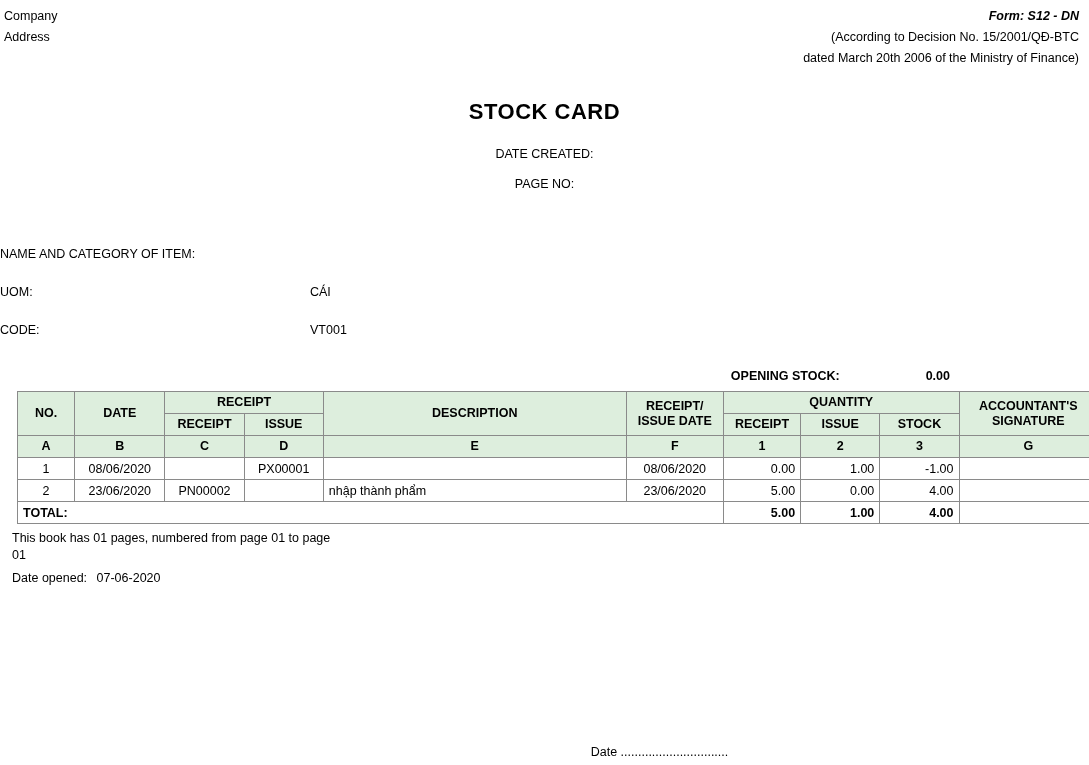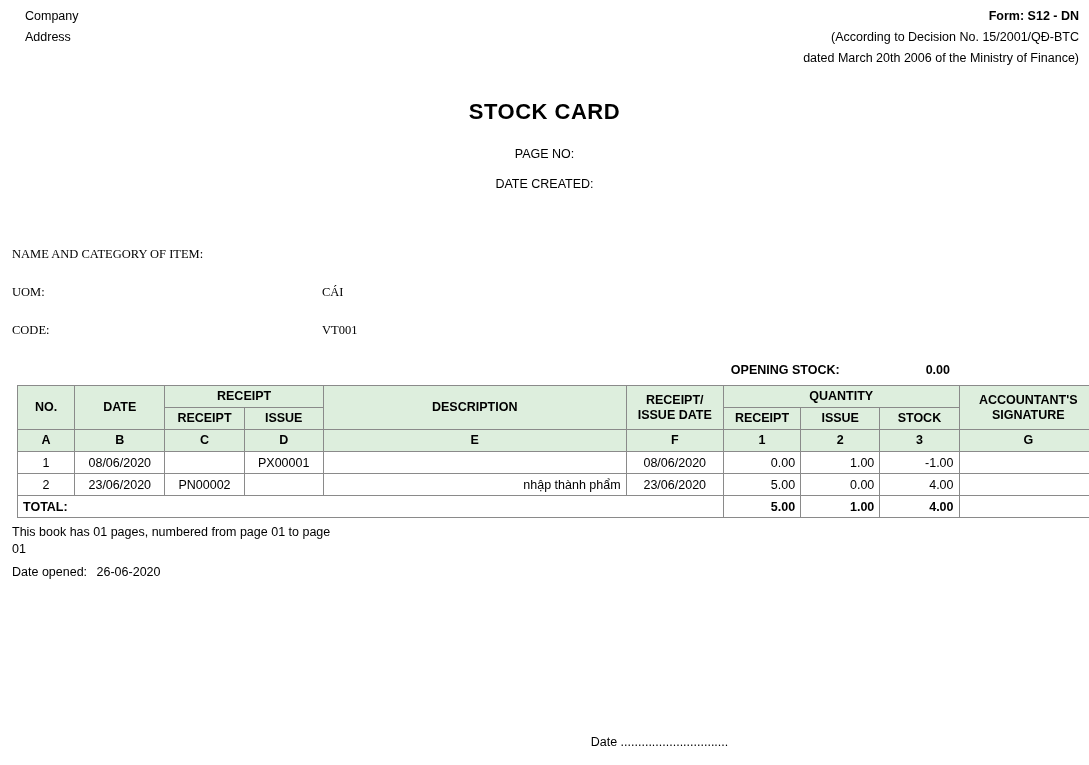--- a/index.html
+++ b/index.html
@@ -30,28 +30,28 @@
   }
   .top-row {
     display: flex;
     justify-content: space-between;
     align-items: flex-start;
     line-height: 21px;
   }
   .top-left {
     text-align: left;
     white-space: nowrap;
-    margin-left: 21px;
   }
   .top-right {
     text-align: right;
     white-space: nowrap;
   }
   .bold {
     font-weight: bold;
+    font-style: italic;
   }
 
   
   .title-block {
     text-align: center;
     margin-top: 30px;
   }
   .doc-title {
     font-size: 22px;
     font-weight: bold;
@@ -59,41 +59,40 @@
     margin-bottom: 14px;
   }
   .title-line {
     font-size: 12.5px;
     line-height: 30px;
   }
 
   
   .info-block {
     margin-top: 36px;
-    padding-left: 12px;
-    font-family: Liberation Serif, serif;
+    padding-left: 0;
   }
   .info-row {
     display: flex;
     line-height: 38px;
   }
   .info-label {
     width: 310px;
     white-space: nowrap;
   }
   .info-value {
     white-space: nowrap;
   }
 
   
   .opening-row {
     display: flex;
     justify-content: flex-end;
     align-items: baseline;
-    margin-top: 14px;
+    margin-top: 20px;
     padding-right: 139px;
     padding-left: 32px;
   }
   .opening-label {
     font-weight: bold;
     margin-right: 86px;
     white-space: nowrap;
   }
   .opening-value {
     font-weight: bold;
@@ -123,21 +122,21 @@
     text-align: center;
     font-weight: bold;
     line-height: 15px;
   }
   table.stock tr.letters th {
     background: #ddeedd;
     font-weight: bold;
     text-align: center;
   }
   td.c { text-align: center; }
-  td.l { text-align: right; }
+  td.l { text-align: left; }
   td.r { text-align: right; }
   tr.total-row td {
     font-weight: bold;
   }
   .total-label {
     text-align: left;
     font-weight: bold;
   }
 
   
@@ -152,21 +151,21 @@
   .footer-date {
     margin-top: 6px;
   }
   .footer-date .label {
     margin-right: 6px;
   }
   .signature-block {
     position: absolute;
     left: 0;
     right: 0;
-    bottom: 16px;
+    bottom: 6px;
     text-align: center;
   }
   .signature-inner {
     display: inline-block;
     margin-left: 230px;
     white-space: nowrap;
   }
 </style>
 </head>
 <body>
@@ -186,22 +185,22 @@
       <div class="top-right">(According to Decision No. 15/2001/QĐ-BTC</div>
     </div>
     <div class="top-row">
       <div class="top-left"></div>
       <div class="top-right">dated March 20th 2006 of the Ministry of Finance)</div>
     </div>
   </div>
 
   <div class="title-block">
     <div class="doc-title">STOCK CARD</div>
+    <div class="title-line">DATE CREATED:</div>
     <div class="title-line">PAGE NO:</div>
-    <div class="title-line">DATE CREATED:</div>
   </div>
 
   <div class="info-block">
     <div class="info-row">
       <div class="info-label">NAME AND CATEGORY OF ITEM:</div>
       <div class="info-value"></div>
     </div>
     <div class="info-row">
       <div class="info-label">UOM:</div>
       <div class="info-value">CÁI</div>
@@ -292,21 +291,21 @@
         <td class="r">4.00</td>
         <td class="c"></td>
       </tr>
     </tbody>
   </table>
 
   <div class="footer">
     <div class="footer-note">This book has 01 pages, numbered from page 01 to page 01</div>
     <div class="footer-date">
       <span class="label">Date opened:</span>
-      <span>26-06-2020</span>
+      <span>07-06-2020</span>
     </div>
   </div>
 
   <div class="signature-block">
     <div class="signature-inner">Date ...............................</div>
   </div>
 
 </div>
 
 </body></html>

